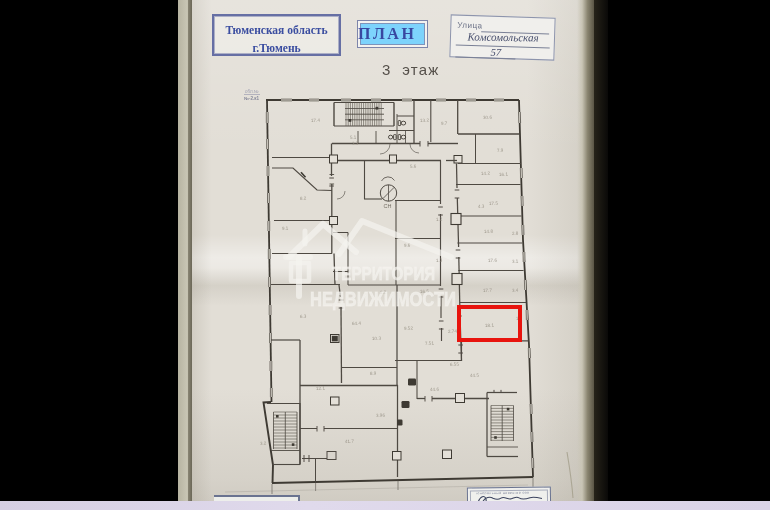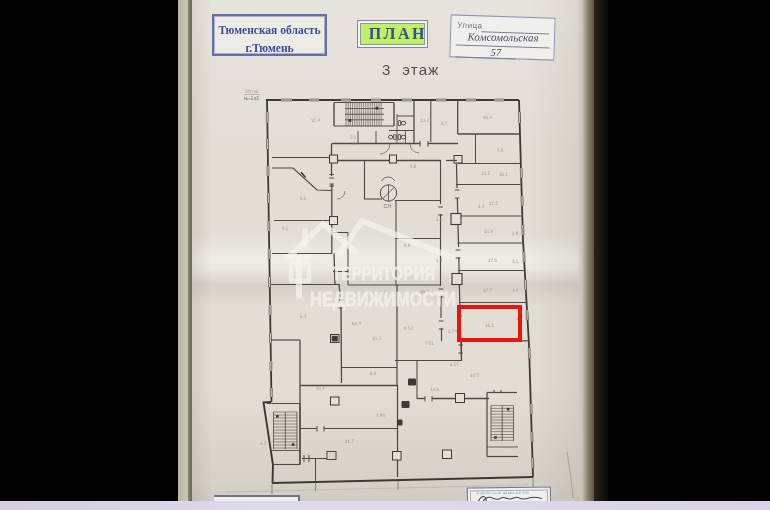--- a/index.html
+++ b/index.html
@@ -508,23 +508,23 @@
 
 <g>
         <rect x="348" y="285" width="92" height="82" fill="none" stroke="none"></rect>
       </g>
 
 <g>
         <rect x="441" y="160" width="16" height="200" fill="none" stroke="none"></rect>
       </g>
   </svg>
 
-  <div class="abs" style="left:212px;top:14px;width:115px;height:42px;border:2px solid #666fa4;box-shadow:inset 0 0 0 1px rgba(93,102,160,.45);background:rgba(244,243,240,.5);text-align:center;color:#3a4da0;font-family:'Liberation Serif',serif;font-weight:bold;font-size:11.5px;line-height:1.55;padding-top:6px;box-sizing:border-box;white-space:nowrap;">Тюменская область<br>г.Тюмень</div>
-
-  <div class="abs" style="left:357px;top:20px;width:71px;height:28px;border:1.5px solid #7d85aa;box-shadow:inset 0 0 0 2px rgba(244,243,240,1), inset 0 0 0 3px rgba(125,133,170,.8);background:#bef264;text-align:right;color:#3847a0;font-family:'Liberation Serif',serif;font-weight:bold;font-size:16px;line-height:25.5px;letter-spacing:2.5px;box-sizing:border-box;">ПЛАН</div>
+  <div class="abs" style="left:212px;top:14px;width:129px;height:42px;border:2px solid #666fa4;box-shadow:inset 0 0 0 1px rgba(93,102,160,.45);background:rgba(244,243,240,.5);text-align:center;color:#3a4da0;font-family:'Liberation Serif',serif;font-weight:bold;font-size:11.5px;line-height:1.55;padding-top:6px;box-sizing:border-box;white-space:nowrap;">Тюменская область<br>г.Тюмень</div>
+
+  <div class="abs" style="left:357px;top:20px;width:71px;height:28px;border:1.5px solid #7d85aa;box-shadow:inset 0 0 0 2px rgba(244,243,240,1), inset 0 0 0 3px rgba(125,133,170,.8);background:#7dd3fc;text-align:left;color:#3847a0;font-family:'Liberation Serif',serif;font-weight:bold;font-size:16px;line-height:25.5px;letter-spacing:2.5px;box-sizing:border-box;">ПЛАН</div>
 
   <div class="abs" style="left:450px;top:16px;width:105px;height:43px;border:1.6px solid #8d94ac;background:#f0efec;box-sizing:border-box;transform:rotate(1.8deg);">
     <div class="abs" style="left:6px;top:5px;color:#6a7086;font-size:8px;letter-spacing:.5px;">Улица</div>
     <div class="abs" style="left:30px;top:15px;width:68px;border-bottom:1px solid #7a8096;"></div>
     <div class="abs" style="left:4px;top:14px;width:96px;color:#49506e;font-family:'Liberation Serif',serif;font-style:italic;font-size:11px;text-align:center;transform:rotate(-1deg);">Комсомольская</div>
     <div class="abs" style="left:5px;top:29px;width:94px;border-bottom:1px solid #7a8096;"></div>
     <div class="abs" style="left:40px;top:30px;color:#49506e;font-family:'Liberation Serif',serif;font-style:italic;font-size:10.5px;">57</div>
     <div class="abs" style="left:5px;top:41px;width:60px;border-bottom:1px solid #7a8096;"></div>
   </div>
 

